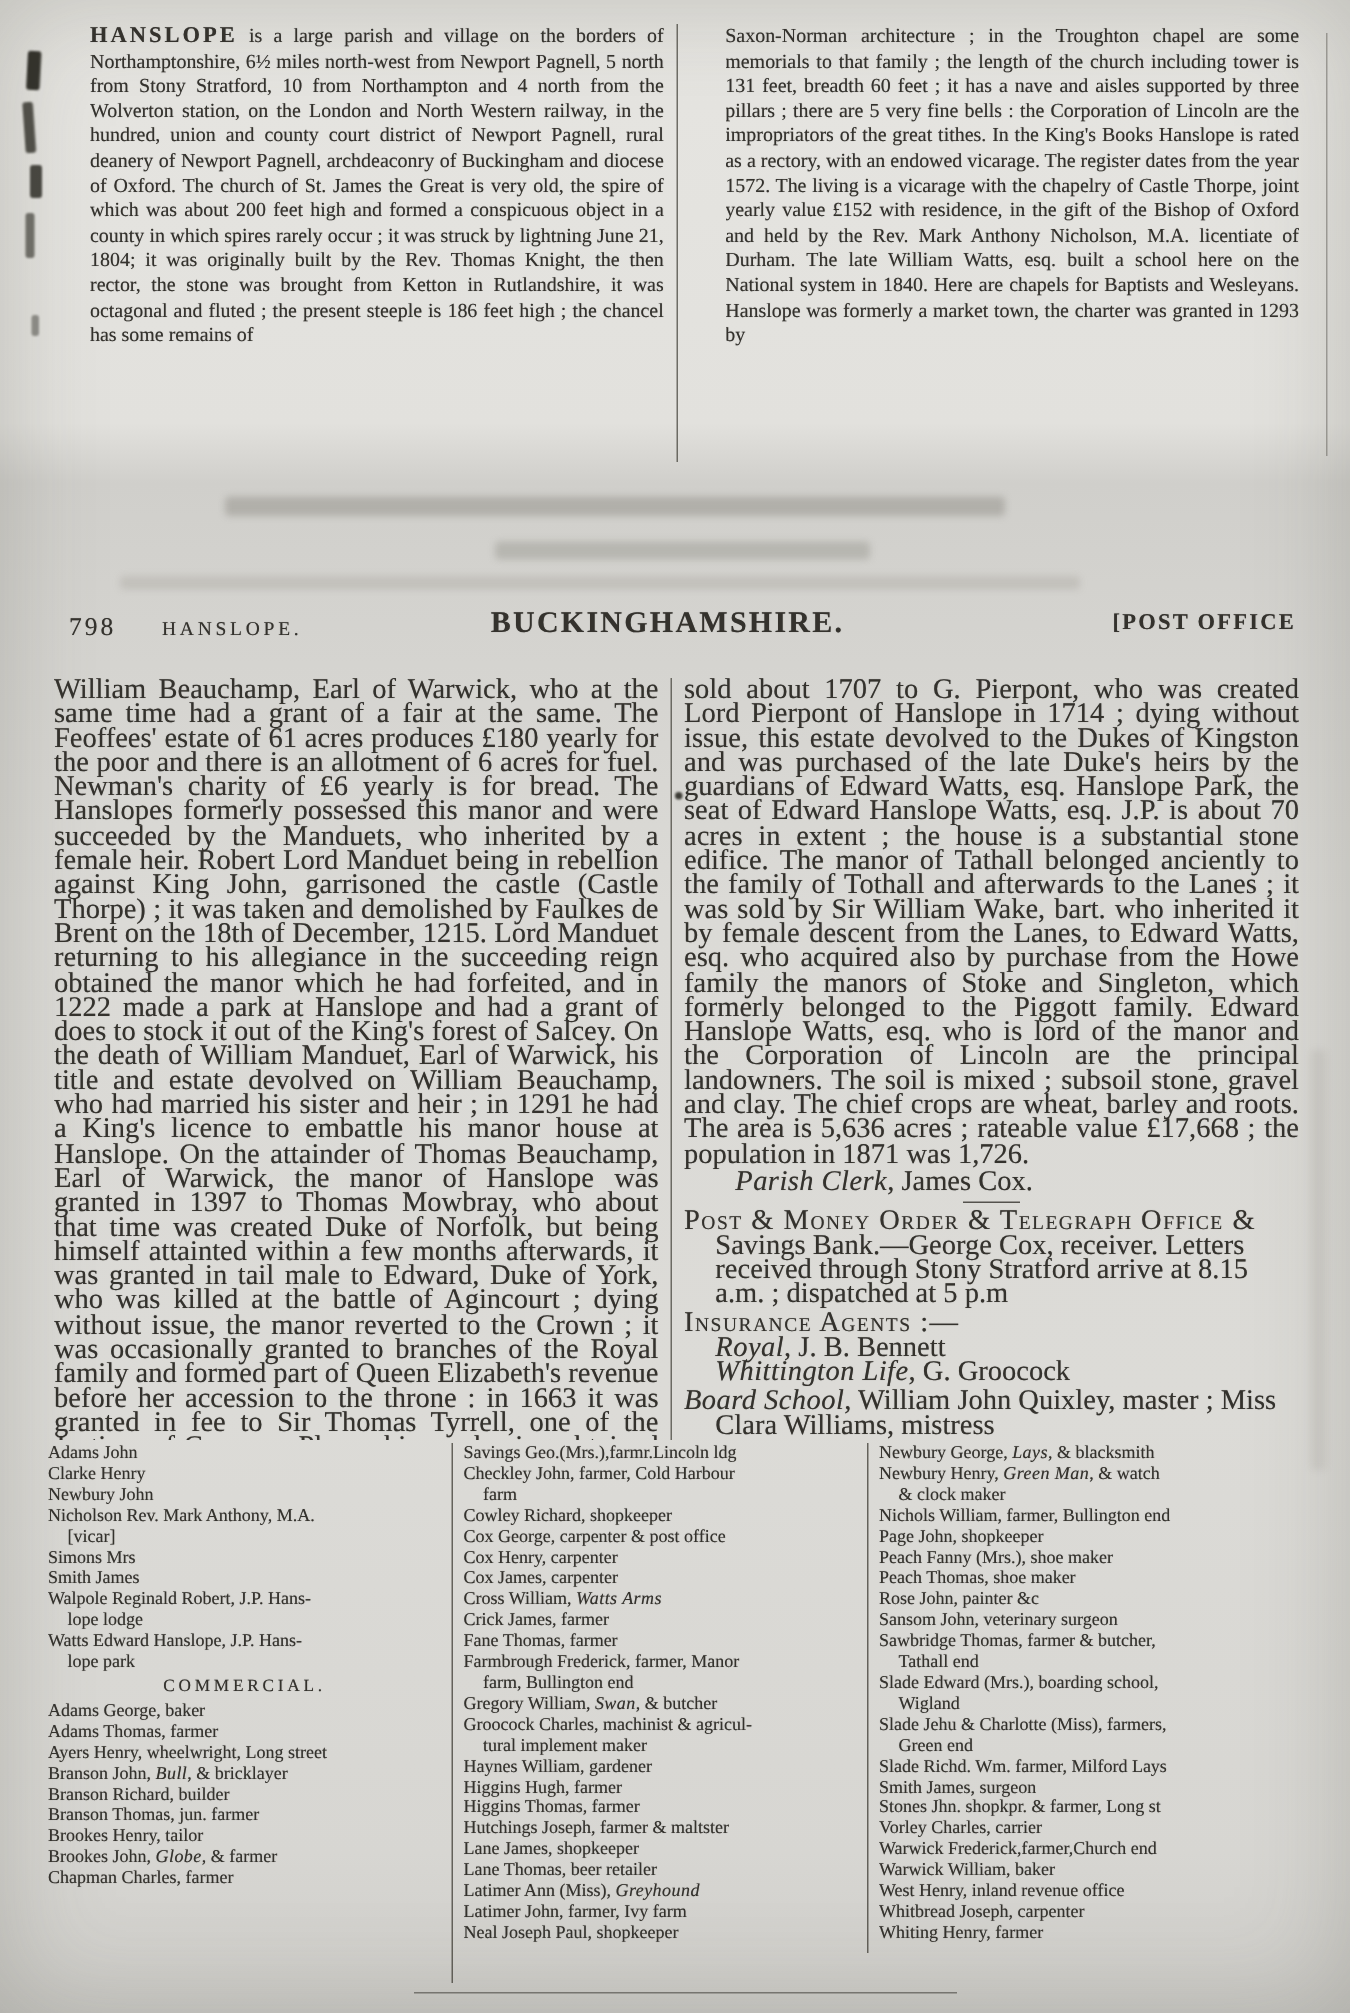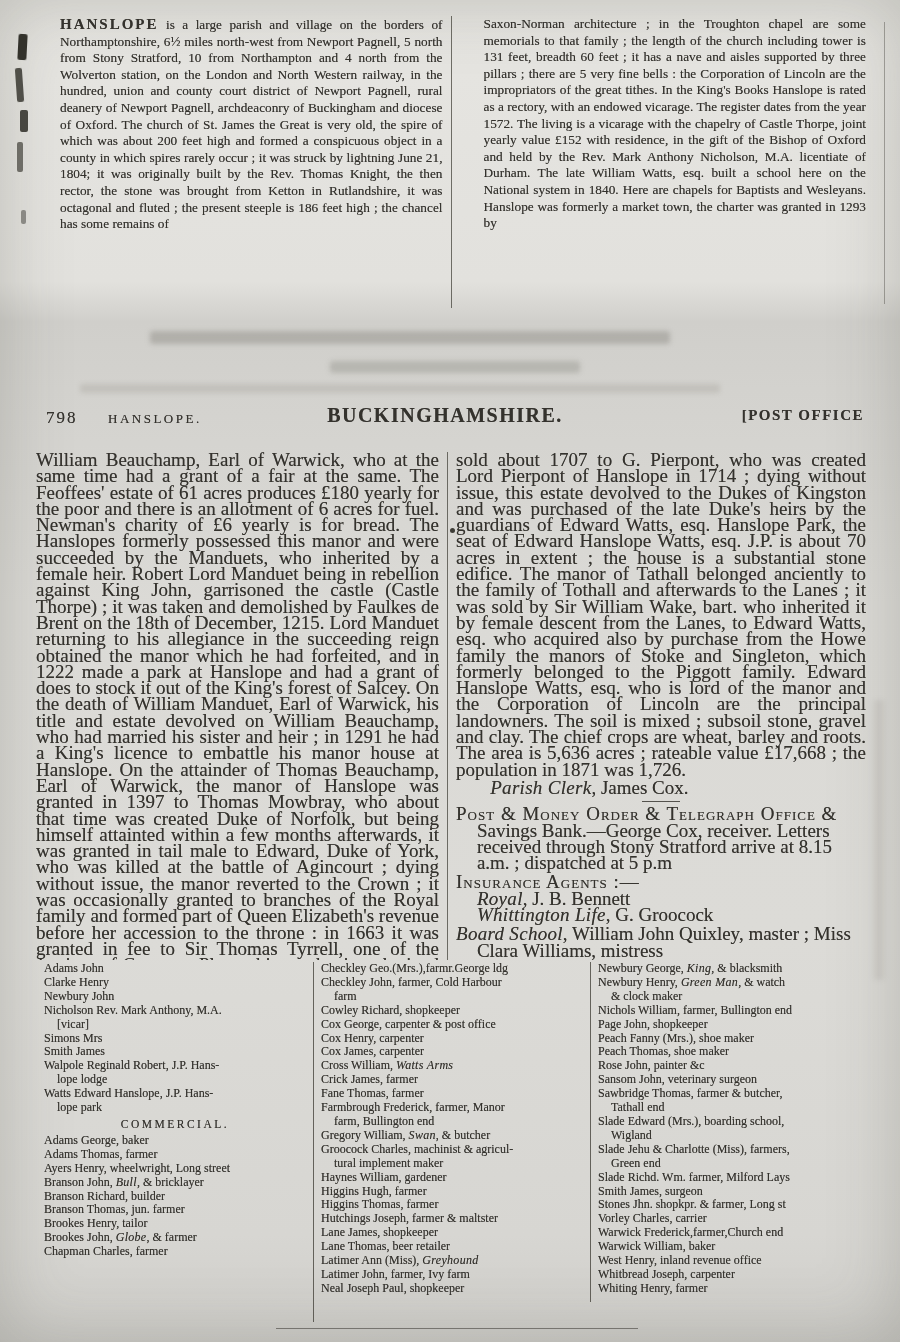--- a/index.html
+++ b/index.html
@@ -70,21 +70,21 @@
   .p-clerk{text-indent:1.8em;margin-top:2px;}
   .p-clerk i, .entry i, .agent i, .hang i{letter-spacing:.3px;text-align:right;}
   .short-rule{width:38px;border-top:1.5px solid rgba(50,48,42,.8);margin:5px auto 4px;}
   .hang{padding-left:1.1em;text-indent:-1.1em;margin-top:3px;}
   .agent{padding-left:1.1em;}
   .smallcaps{font-variant:small-caps;letter-spacing:1px;}
 
   
   .directory{
     position:absolute;top:962px;left:32px;width:838px;height:376px;
-    display:flex;font-size:12px;line-height:13.9px;overflow:hidden;margin-left:12px;
+    display:flex;font-size:12px;line-height:13.9px;overflow:hidden;
   }
   .dcol{overflow:hidden;}
   .dcol1{width:262px;}
   .dcol2{width:262px;}
   .dcol3{width:278px;}
   .ddiv1{border-left:1px solid rgba(70,68,60,.8);margin:0 7px;height:360px;}
   .ddiv2{border-left:1px solid rgba(70,68,60,.8);margin:0 7px;height:340px;}
   .entry{padding-left:13px;text-indent:-13px;}
   .commercial-heading{text-align:center;letter-spacing:2.5px;font-size:11.5px;margin:3px 0 2px;}
 </style>
@@ -161,21 +161,21 @@
           <div class="entry">Branson John, <i>Bull</i>, &amp; bricklayer</div>
           <div class="entry">Branson Richard, builder</div>
           <div class="entry">Branson Thomas, jun. farmer</div>
           <div class="entry">Brookes Henry, tailor</div>
           <div class="entry">Brookes John, <i>Globe</i>, &amp; farmer</div>
           <div class="entry">Chapman Charles, farmer</div>
         </div>
     </div>
     <div class="ddiv1"></div>
     <div class="dcol dcol2">
-        <div class="entry">Checkley Geo.(Mrs.),farmr.George ldg</div>
+        <div class="entry">Savings Geo.(Mrs.),farmr.Lincoln ldg</div>
         <div class="entry">Checkley John, farmer, Cold Harbour<br>farm</div>
         <div class="entry">Cowley Richard, shopkeeper</div>
         <div class="entry">Cox George, carpenter &amp; post office</div>
         <div class="entry">Cox Henry, carpenter</div>
         <div class="entry">Cox James, carpenter</div>
         <div class="entry">Cross William, <i>Watts Arms</i></div>
         <div class="entry">Crick James, farmer</div>
         <div class="entry">Fane Thomas, farmer</div>
         <div class="entry">Farmbrough Frederick, farmer, Manor<br>farm, Bullington end</div>
         <div class="entry">Gregory William, <i>Swan</i>, &amp; butcher</div>
@@ -185,21 +185,21 @@
         <div class="entry">Higgins Thomas, farmer</div>
         <div class="entry">Hutchings Joseph, farmer &amp; maltster</div>
         <div class="entry">Lane James, shopkeeper</div>
         <div class="entry">Lane Thomas, beer retailer</div>
         <div class="entry">Latimer Ann (Miss), <i>Greyhound</i></div>
         <div class="entry">Latimer John, farmer, Ivy farm</div>
         <div class="entry">Neal Joseph Paul, shopkeeper</div>
       </div>
     <div class="ddiv2"></div>
     <div class="dcol dcol3">
-        <div class="entry">Newbury George, <i>King</i>, &amp; blacksmith</div>
+        <div class="entry">Newbury George, <i>Lays</i>, &amp; blacksmith</div>
         <div class="entry">Newbury Henry, <i>Green Man</i>, &amp; watch<br>&amp; clock maker</div>
         <div class="entry">Nichols William, farmer, Bullington end</div>
         <div class="entry">Page John, shopkeeper</div>
         <div class="entry">Peach Fanny (Mrs.), shoe maker</div>
         <div class="entry">Peach Thomas, shoe maker</div>
         <div class="entry">Rose John, painter &amp;c</div>
         <div class="entry">Sansom John, veterinary surgeon</div>
         <div class="entry">Sawbridge Thomas, farmer &amp; butcher,<br>Tathall end</div>
         <div class="entry">Slade Edward (Mrs.), boarding school,<br>Wigland</div>
         <div class="entry">Slade Jehu &amp; Charlotte (Miss), farmers,<br>Green end</div>

